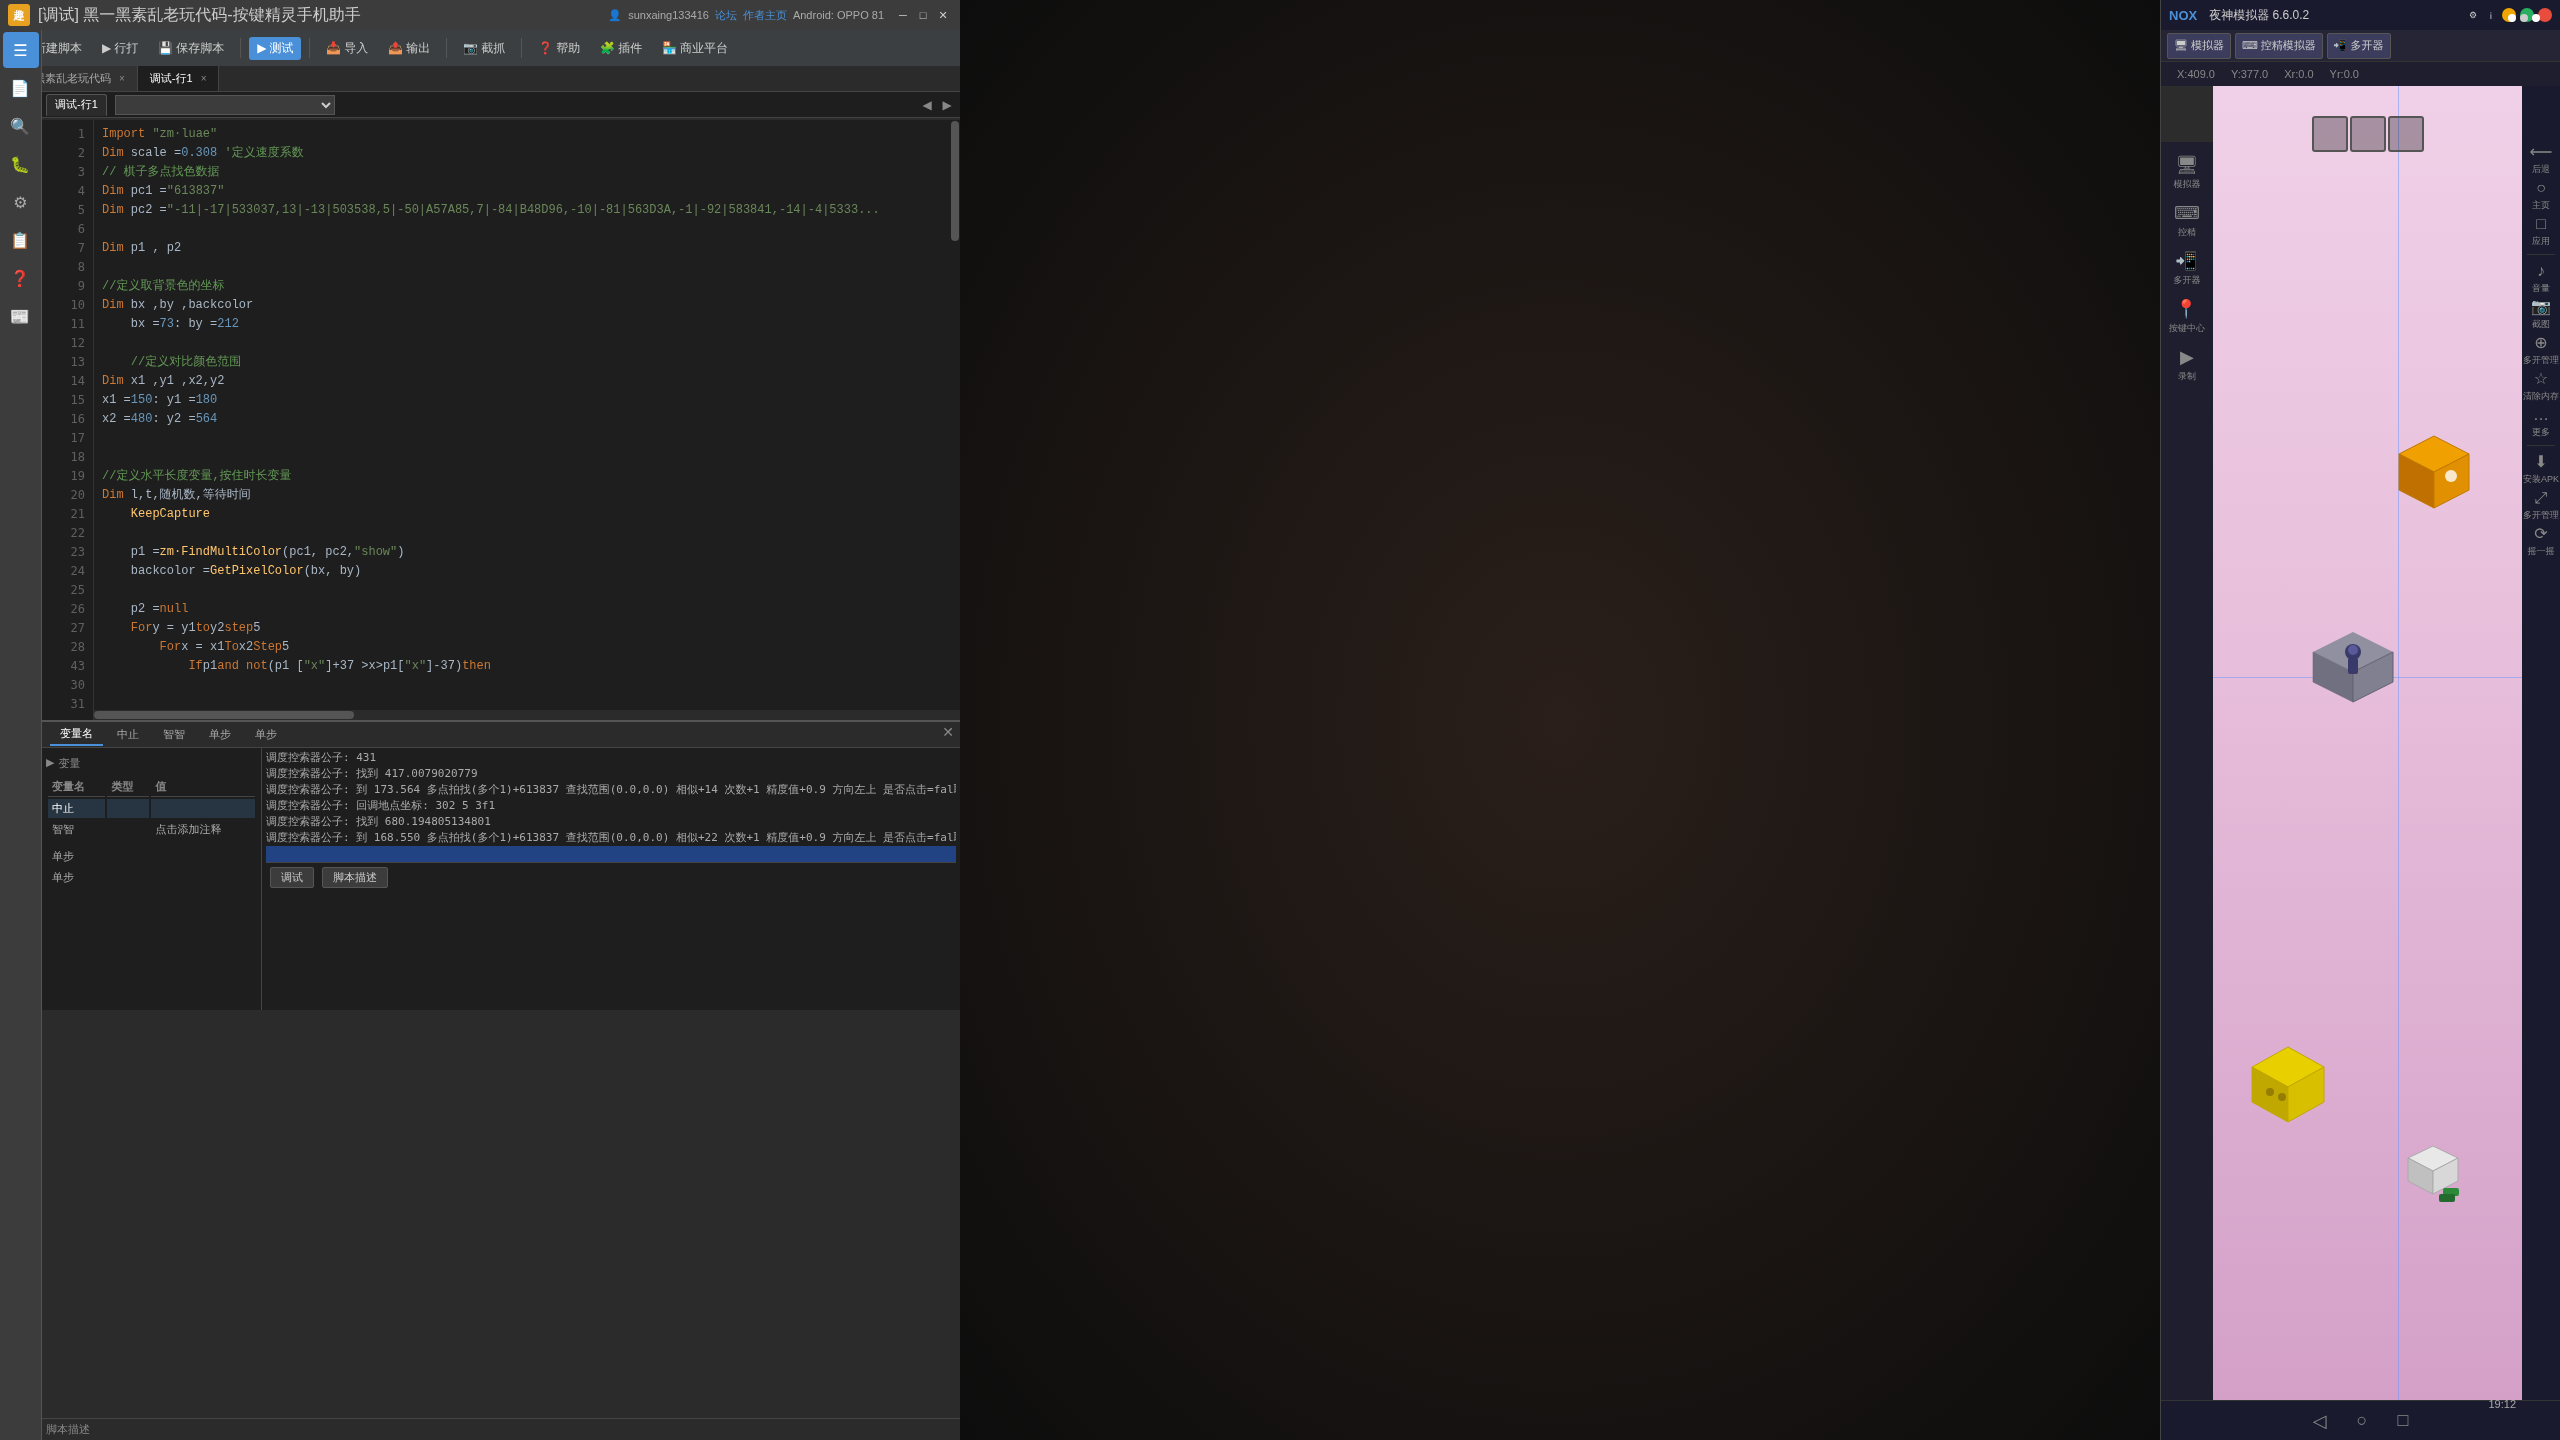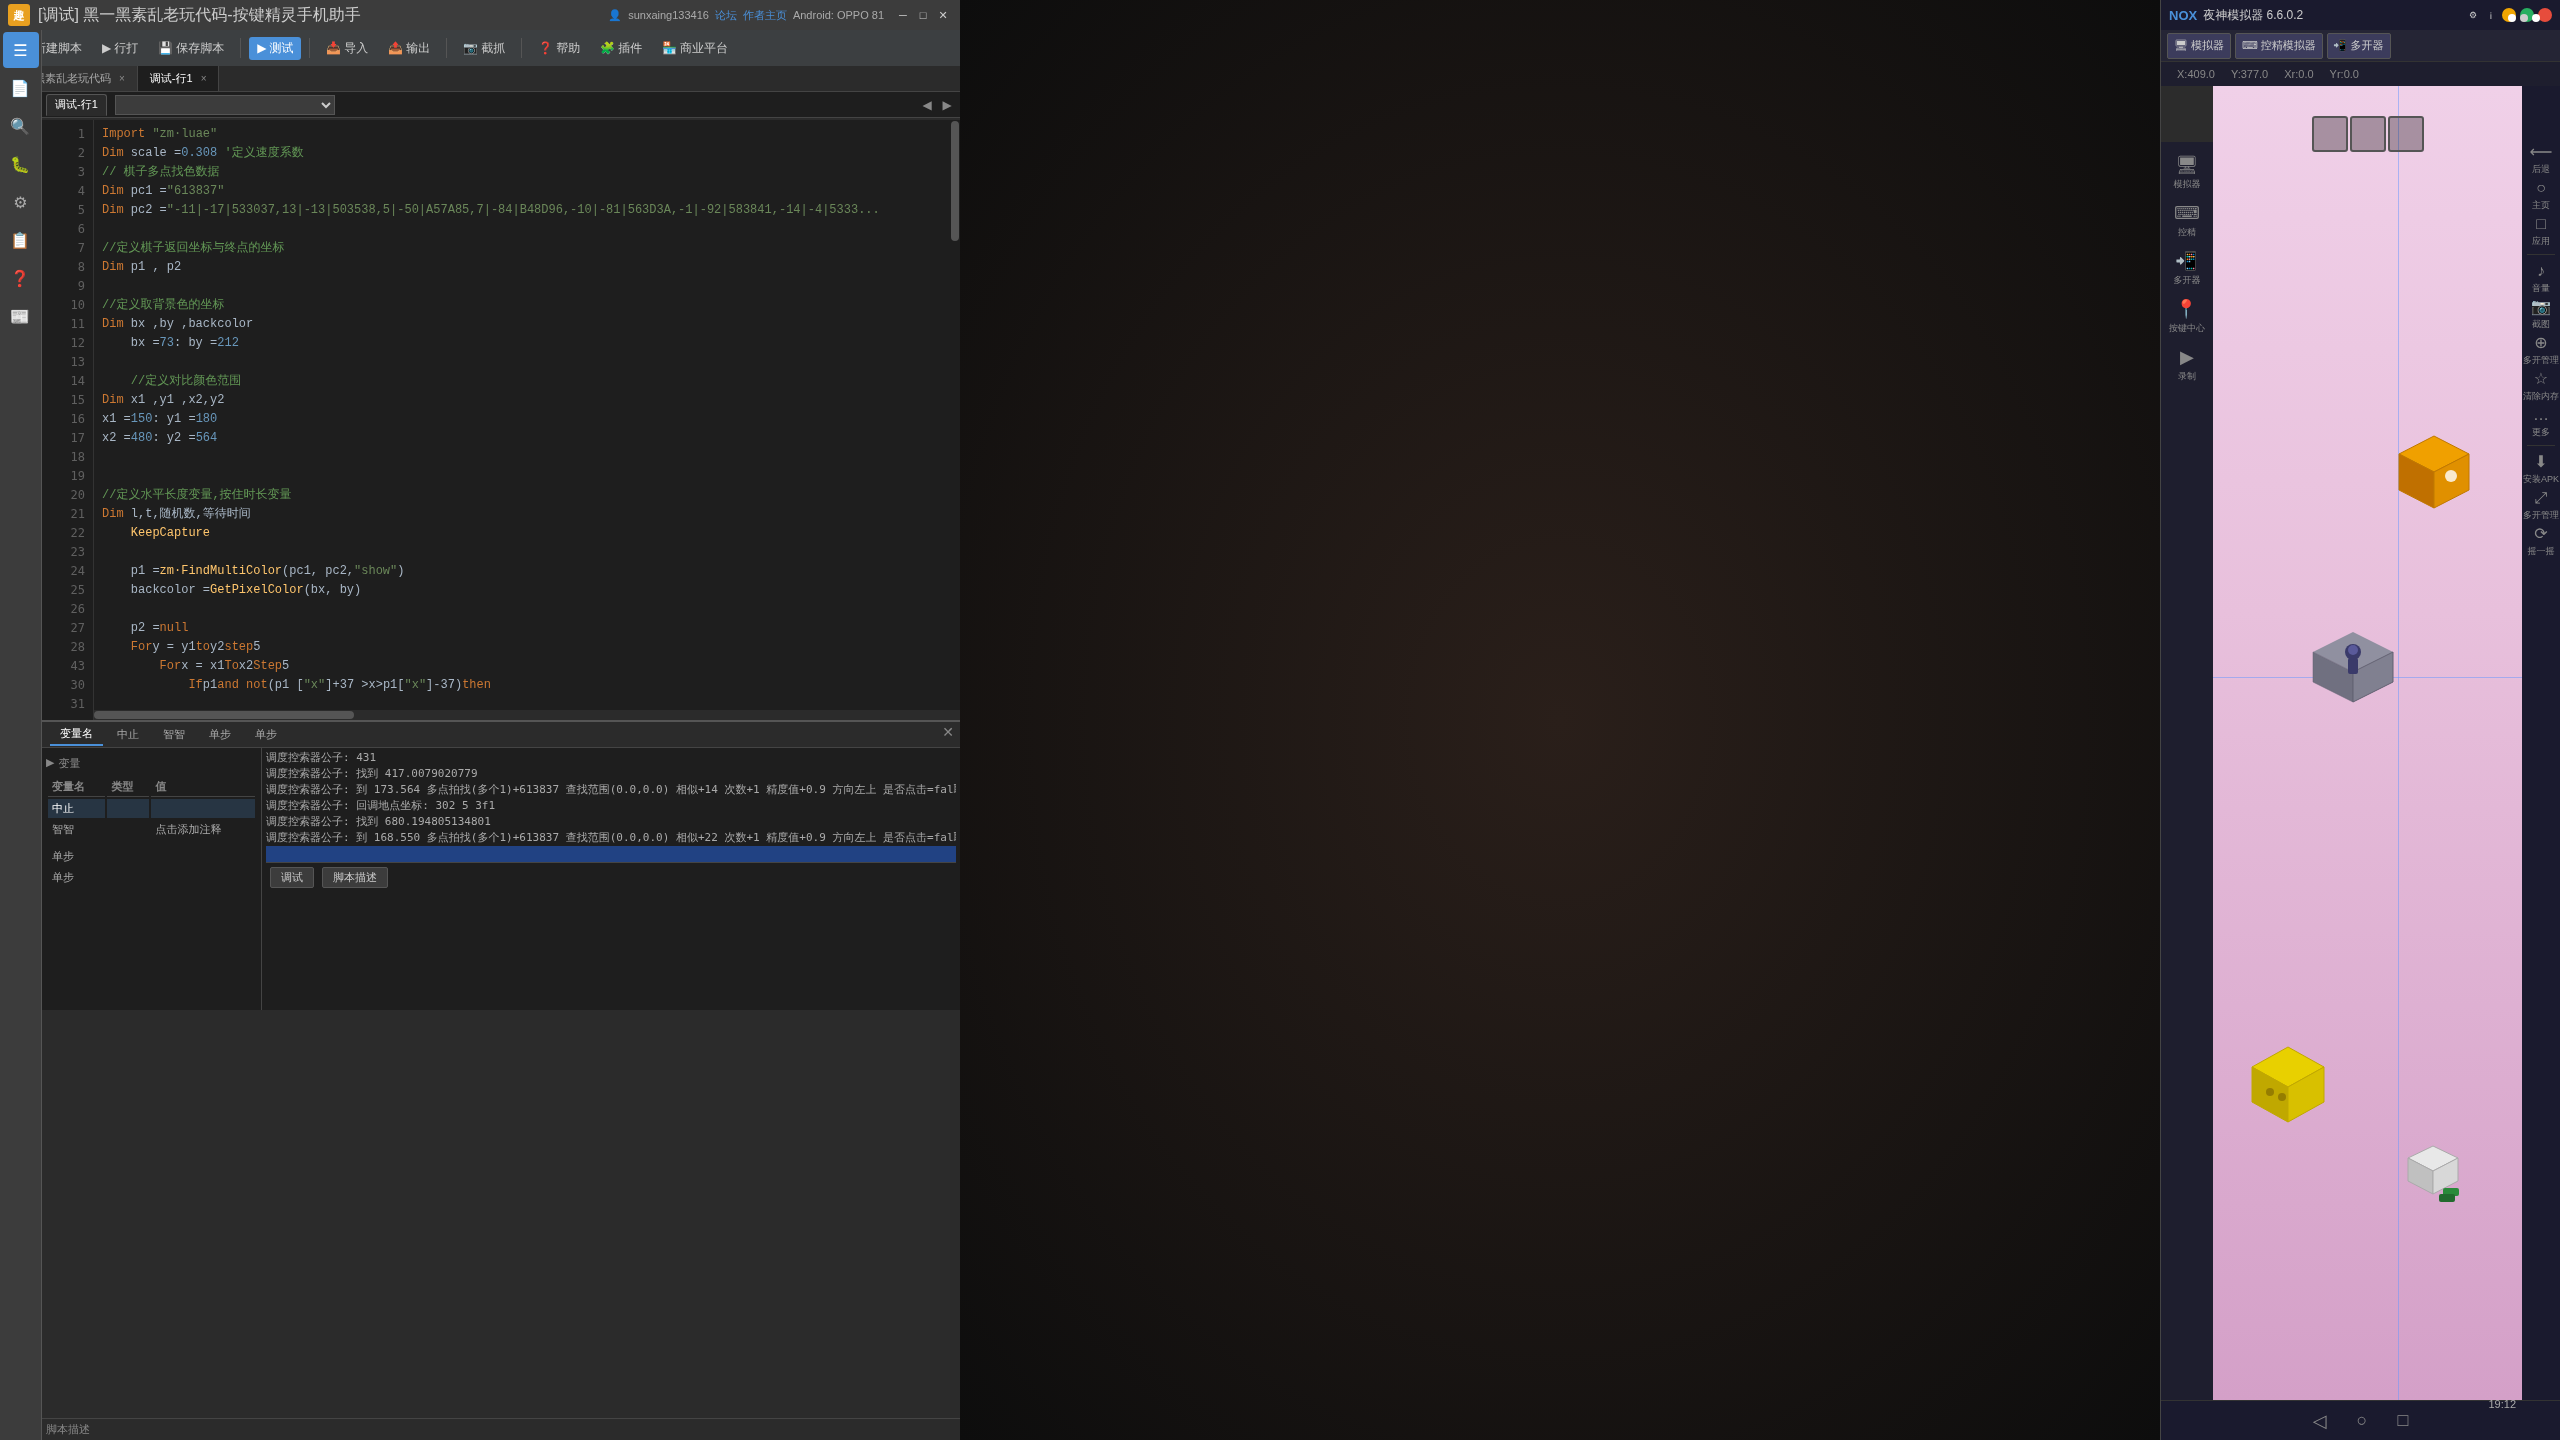--- a/index.html
+++ b/index.html
@@ -286,21 +286,21 @@
       border-left: 1px solid #444;
       display: flex;
       flex-direction: column;
     }
     .nox-title-bar {
       height: 30px;
       background: #1a1a2e;
       display: flex;
       align-items: center;
       padding: 0 8px;
-      gap: 6px;
+      gap: 12px;
     }
     .nox-logo { color: #4a90d9; font-weight: bold; font-size: 13px; }
     .nox-title-text { color: #ccc; font-size: 12px; flex: 1; }
     .nox-win-btns { display: flex; gap: 4px; }
     .nox-win-btn { width: 14px; height: 14px; border-radius: 50%; display: flex; align-items: center; justify-content: center; font-size: 9px; cursor: pointer; }
     .nox-win-btn.min { background: #f0a500; }
     .nox-win-btn.max { background: #27ae60; }
     .nox-win-btn.close { background: #e74c3c; }
     .nox-toolbar {
       height: 32px;
@@ -656,23 +656,20 @@
       <span class="kw">Dim</span>
         <span class="plain">&nbsp;pc1 = </span>
         <span class="str">"613837"</span>
     </div>
     <div class="code-line">
       <span class="kw">Dim</span>
         <span class="plain">&nbsp;pc2 = </span>
         <span class="str">"-11|-17|533037,13|-13|503538,5|-50|A57A85,7|-84|B48D96,-10|-81|563D3A,-1|-92|583841,-14|-4|5333...</span>
     </div>
     <div class="code-line"></div>
-    <div class="code-line comment">
-      <span class="comment">//定义棋子返回坐标与终点的坐标</span>
-    </div>
     <div class="code-line">
       <span class="kw">Dim</span>
         <span class="plain">&nbsp;p1 , p2</span>
     </div>
     <div class="code-line"></div>
     <div class="code-line comment">
       <span class="comment">//定义取背景色的坐标</span>
     </div>
     <div class="code-line">
       <span class="kw">Dim</span>

